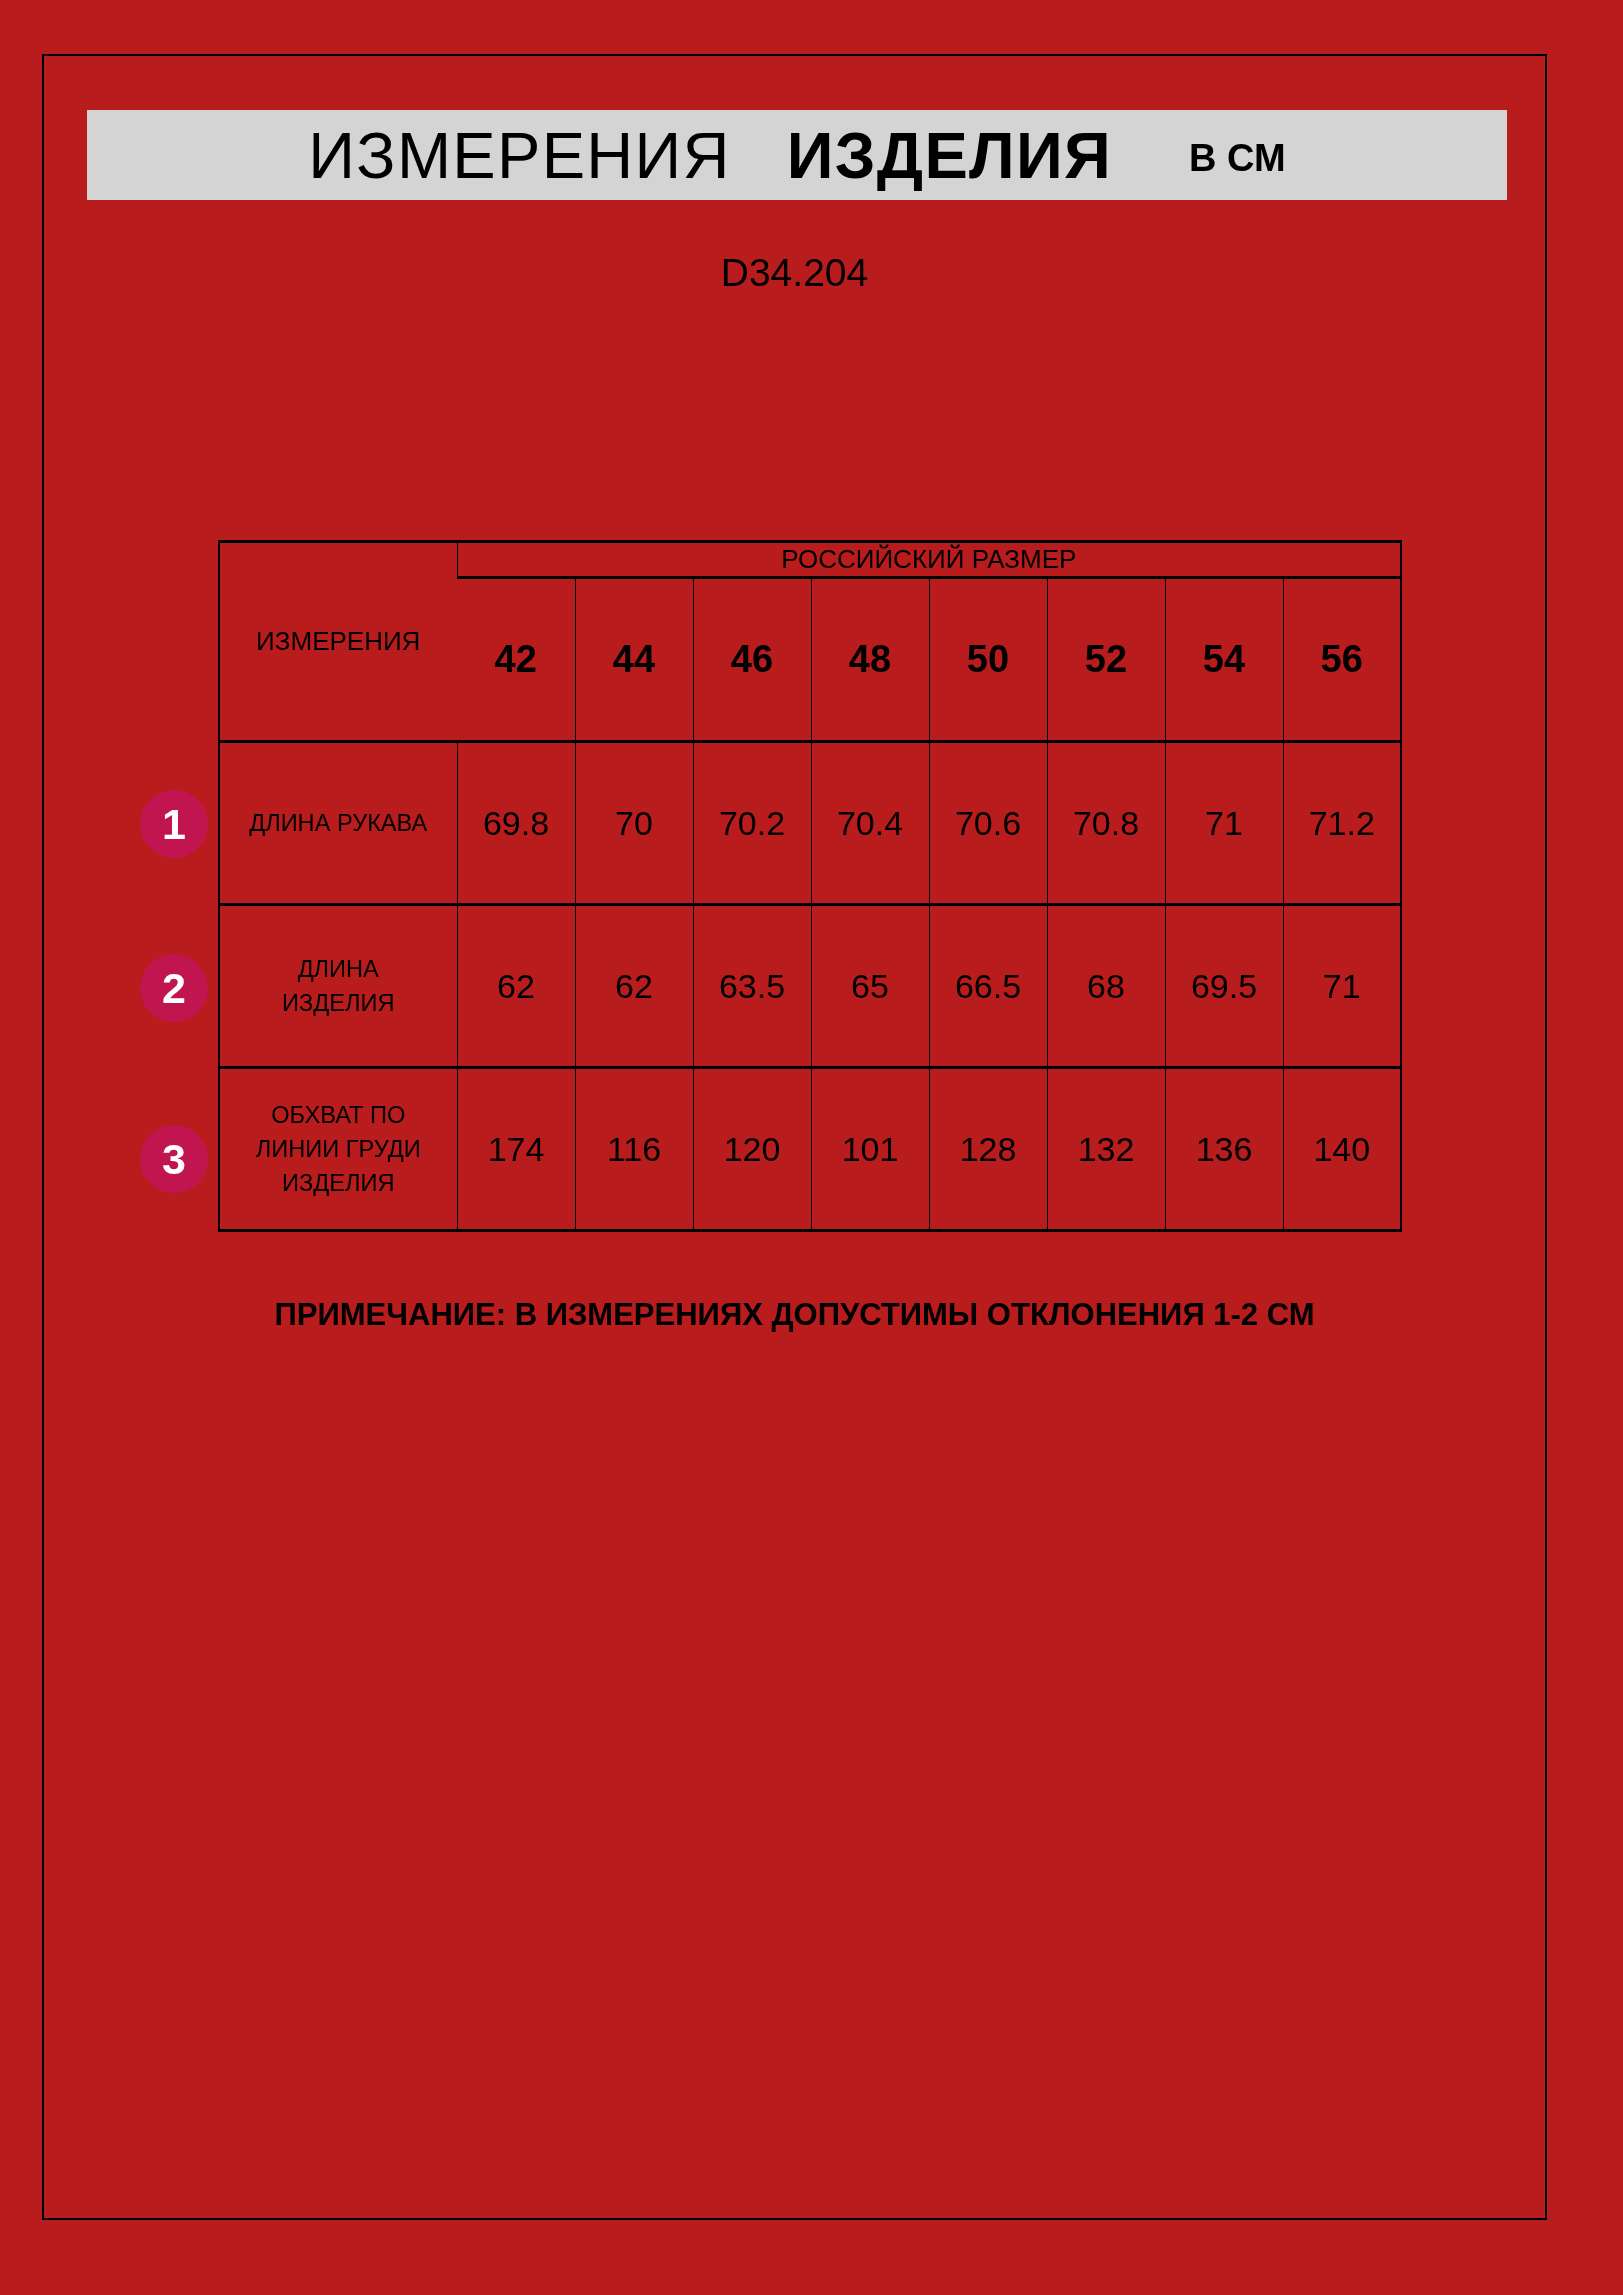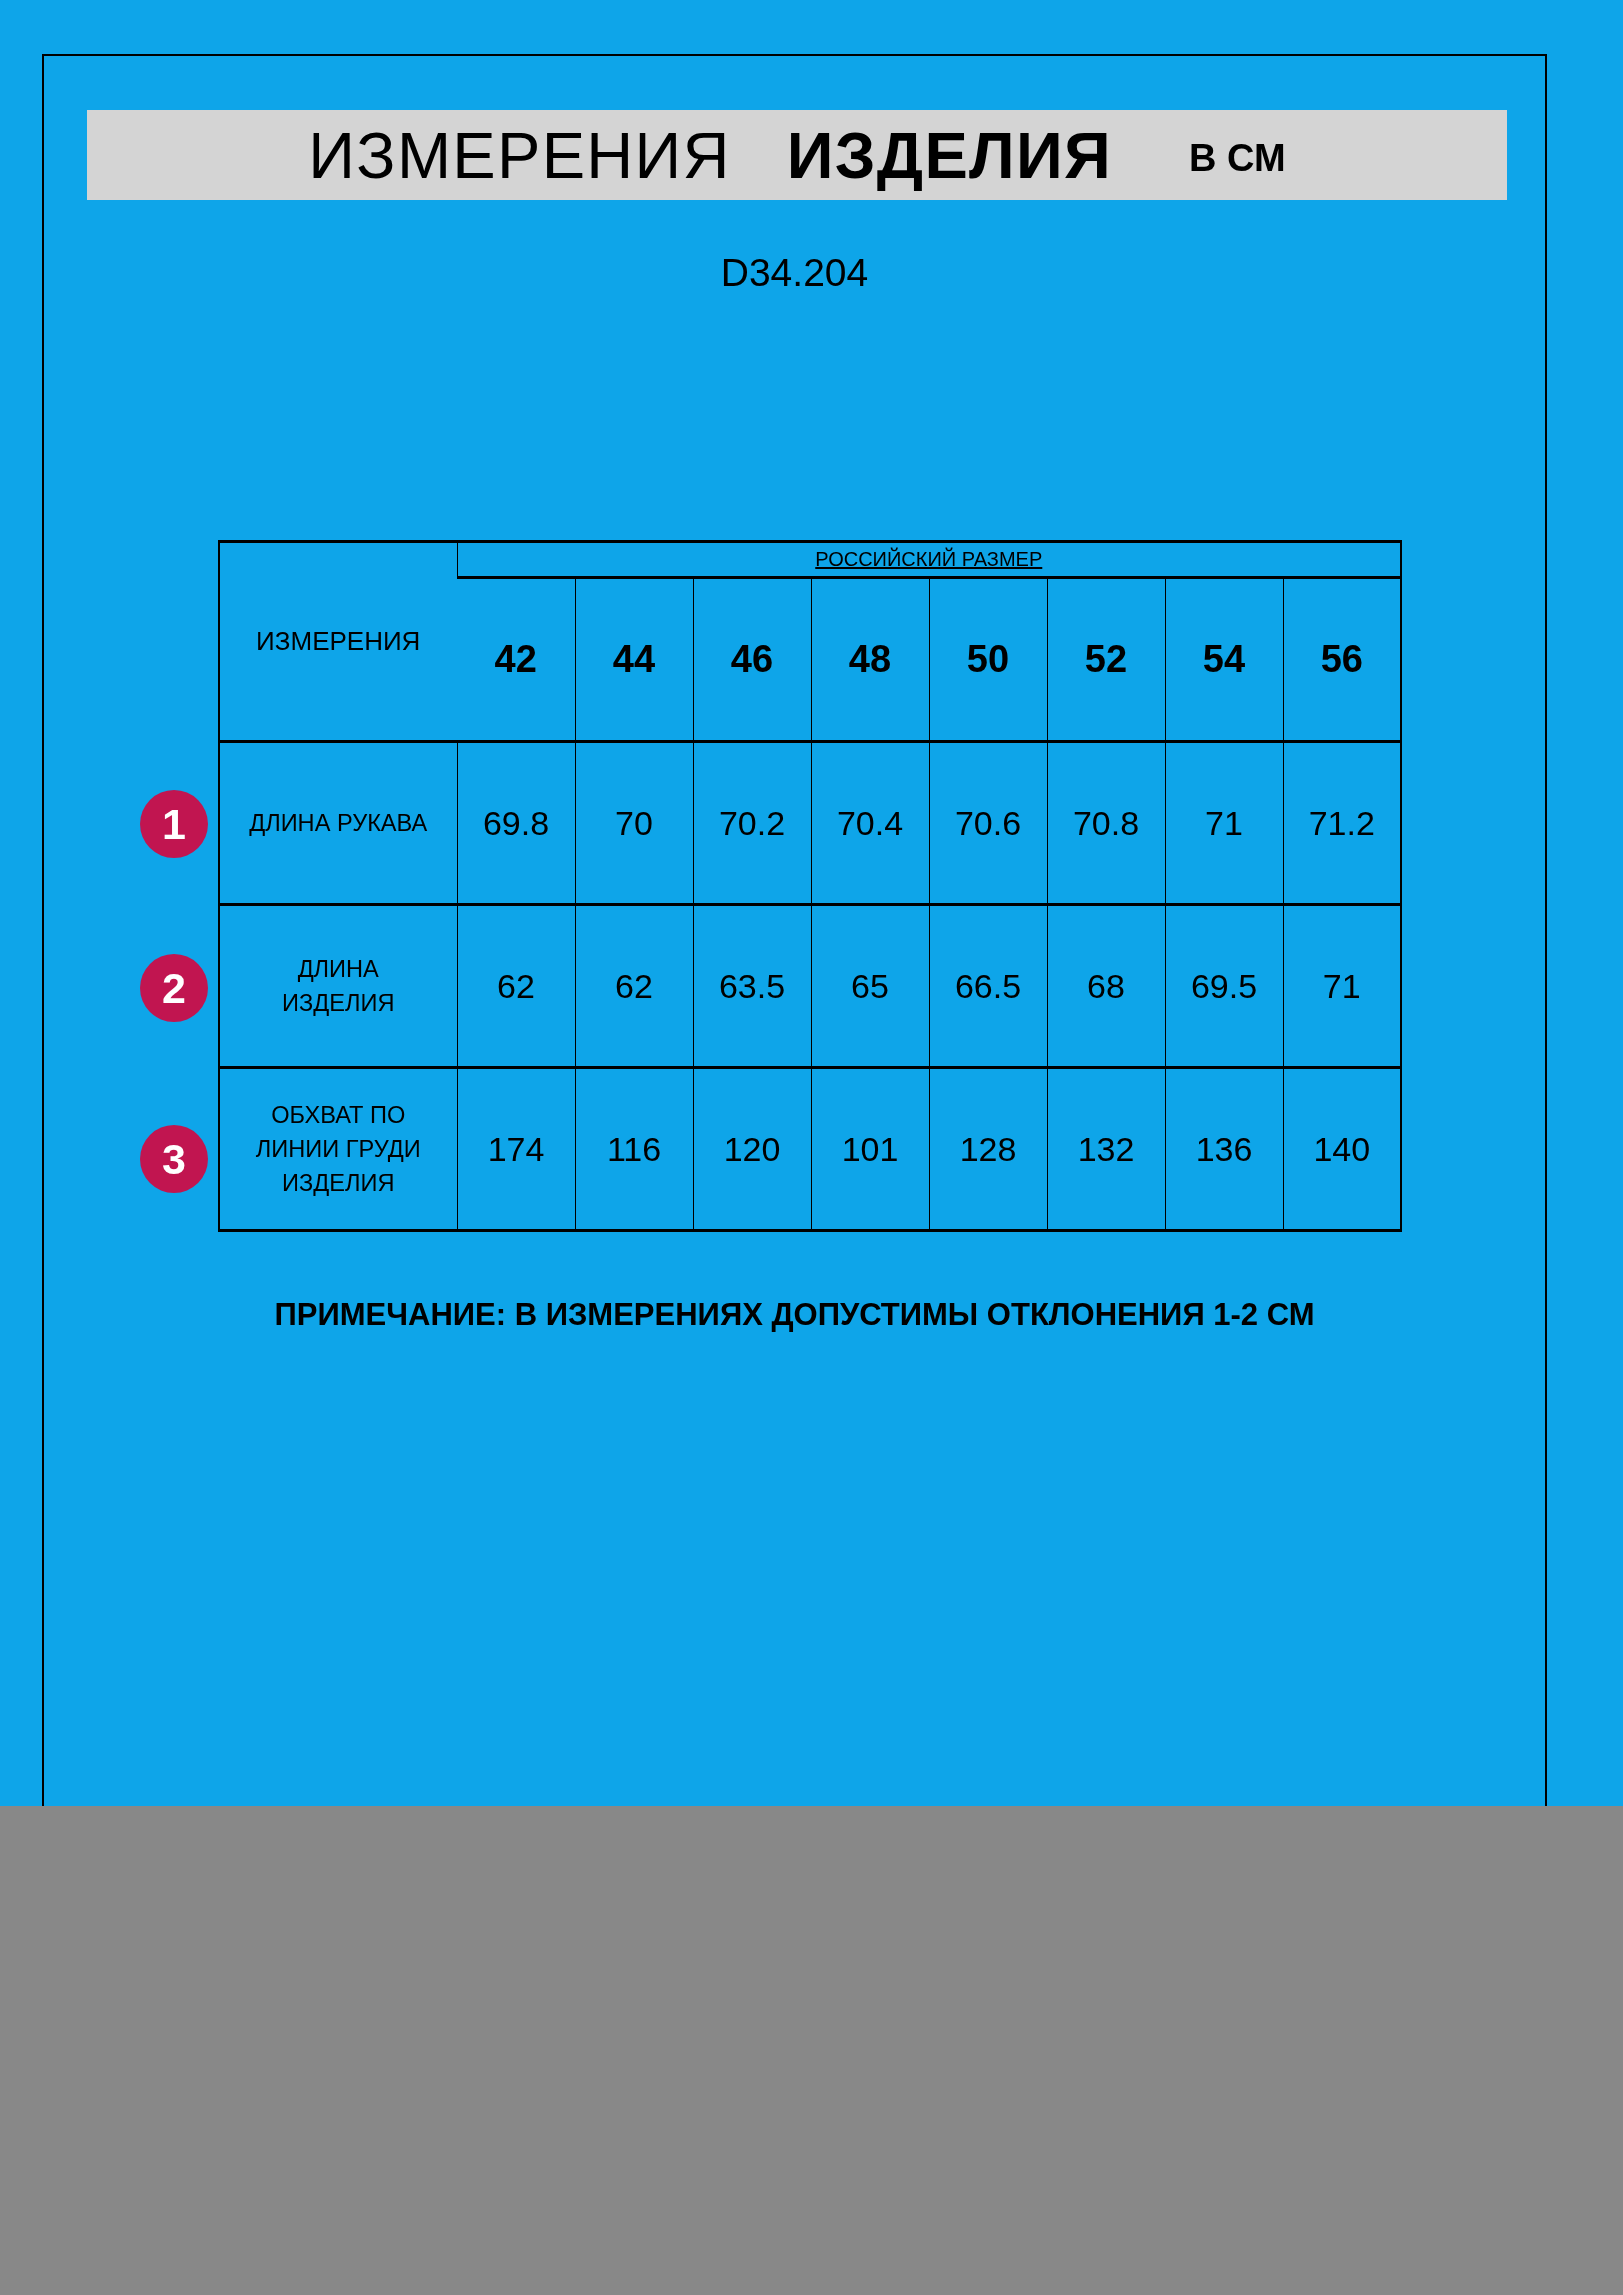--- a/index.html
+++ b/index.html
@@ -1,19 +1,19 @@
 <!DOCTYPE html>
 <html style="font-size:10.5px"><head>
 <meta charset="utf-8">
 <style>
   html,body{margin:0;padding:0;background:#888;}
   .page{
     position:relative;
-    width:1623px;height:1806px;
-    background:#0ea5e9;
+    width:1623px;height:2295px;
+    background:#b91c1c;
     font-family:"Liberation Sans",sans-serif;
     color:#000;
     overflow:hidden;
   }
   .frame{
     position:absolute;left:42px;top:54px;
     width:1501px;height:2162px;
     border:2px solid #000;
   }
   .header-bar{
@@ -38,21 +38,21 @@
     width:1180px;
   }
   .size-table td{
     border-left:1.3px solid #000;
     border-bottom:3.9px solid #000;
     text-align:center;vertical-align:middle;
     padding:0;
   }
   .size-table{border:2px solid #000;border-top:3.9px solid #000;border-bottom:3.9px solid #000;}
   .size-table td:first-child{border-left:none;}
-  .group-header-cell{font-size:20px;height:33px;text-decoration:underline;}
+  .group-header-cell{font-size:26px;height:33px;}
   .corner-cell{font-size:26px;}
   .size-cell{font-size:38px;font-weight:700;height:161px;}
   .label-cell{font-size:23.6px;line-height:34px;height:160px;}
   .value-cell{font-size:34px;height:160px;}
   .badge{
     position:absolute;left:96px;
     width:68px;height:68px;border-radius:50%;
     display:flex;align-items:center;justify-content:center;
     color:#fff;font-size:43px;font-weight:700;
   }

